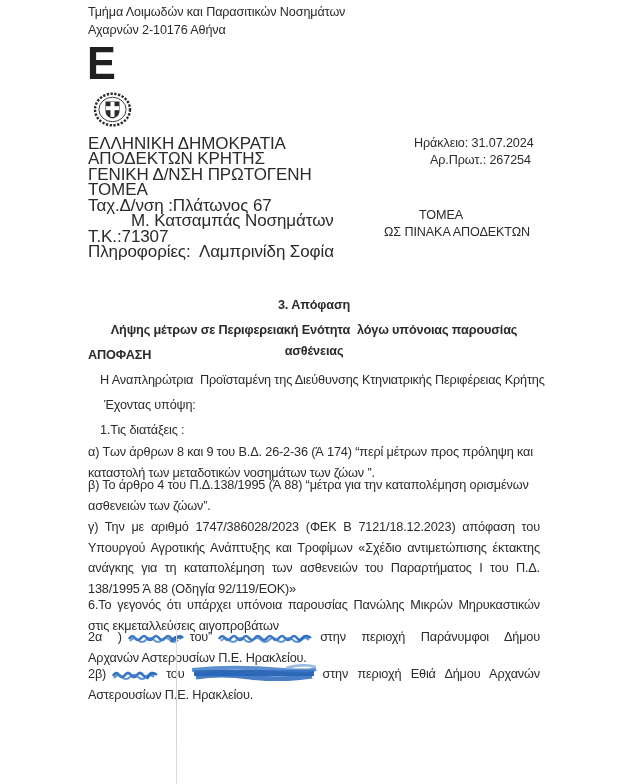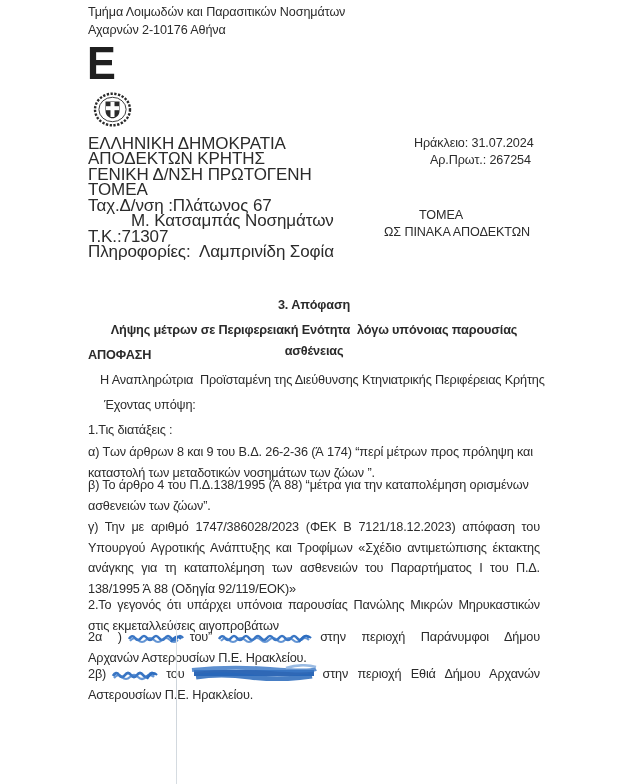--- a/index.html
+++ b/index.html
@@ -61,26 +61,26 @@
 
   <div class="abs t" style="left:419px;top:208px;">ΤΟΜΕΑ</div>
   <div class="abs t" style="left:384px;top:225px;">ΩΣ ΠΙΝΑΚΑ ΑΠΟΔΕΚΤΩΝ</div>
 
   <div class="abs par bold center" style="left:88px;top:295px;">3. Απόφαση</div>
   <div class="abs par bold center pre" style="left:88px;top:320px;">Λήψης μέτρων σε Περιφερειακή Ενότητα  λόγω υπόνοιας παρουσίας ασθένειας</div>
   <div class="abs par bold" style="left:88px;top:345px;">ΑΠΟΦΑΣΗ</div>
 
   <div class="abs par pre" style="left:100px;top:370px;">Η Αναπληρώτρια  Προϊσταμένη της Διεύθυνσης Κτηνιατρικής Περιφέρειας Κρήτης</div>
   <div class="abs par" style="left:88px;top:395px;margin-left:16px;">Έχοντας υπόψη:</div>
-  <div class="abs par" style="left:88px;top:420px;">1.Τις διατάξεις :</div>
+  <div class="abs par" style="left:100px;top:420px;">1.Τις διατάξεις :</div>
 
   <div class="abs par" style="left:88px;top:442px;">α) Των άρθρων 8 και 9 του Β.Δ. 26-2-36 (Ά 174) “περί μέτρων προς πρόληψη και καταστολή των μεταδοτικών νοσημάτων των ζώων ”.</div>
   <div class="abs par" style="left:88px;top:475px;">β) Το άρθρο 4 του Π.Δ.138/1995 (Ά 88) “μέτρα για την καταπολέμηση ορισμένων ασθενειών των ζώων”.</div>
   <div class="abs par just" style="left:88px;top:517px;">γ) Την με αριθμό 1747/386028/2023 (ΦΕΚ Β 7121/18.12.2023) απόφαση του Υπουργού Αγροτικής Ανάπτυξης και Τροφίμων «Σχέδιο αντιμετώπισης έκτακτης ανάγκης για τη καταπολέμηση των ασθενειών του Παραρτήματος Ι του Π.Δ. 138/1995 Ά 88 (Οδηγία 92/119/ΕΟΚ)»</div>
-  <div class="abs par just pre" style="left:88px;top:595px;">2.Το γεγονός ότι υπάρχει υπόνοια παρουσίας Πανώλης Μικρών Μηρυκαστικών  στις εκμεταλλεύσεις αιγοπροβάτων</div>
+  <div class="abs par just pre" style="left:88px;top:595px;">6.Το γεγονός ότι υπάρχει υπόνοια παρουσίας Πανώλης Μικρών Μηρυκαστικών  στις εκμεταλλεύσεις αιγοπροβάτων</div>
 
   <div class="abs par just" style="left:88px;top:627px;">
     <span>2α )</span><svg class="scrib" width="58" height="13" viewBox="0 0 58 13">
         <path d="M2 8 Q5 3 8 7 T14 7 T20 7 T26 7 T32 7 T38 7 T44 7 T50 7 T56 7" stroke="#2e6ec0" stroke-width="2.6" fill="none" opacity="0.95"></path>
         <path d="M3 10 Q7 5 11 9 T19 9 T27 9 T35 9 T43 9 T51 9" stroke="#3d7bc9" stroke-width="2" fill="none" opacity="0.8"></path>
         <path d="M44 11 q5 -9 10 -3" stroke="#2e6ec0" stroke-width="2.2" fill="none"></path>
       </svg><span>του”</span><svg class="scrib" width="98" height="13" viewBox="0 0 98 13">
         <path d="M2 8 Q5 3 8 7 T14 7 T20 7 T26 7 T32 7 T38 7 T44 7 T50 7 T56 7 T62 7 T68 7 T74 7 T80 7 T86 7 T92 7" stroke="#2e6ec0" stroke-width="2.6" fill="none" opacity="0.95"></path>
         <path d="M4 10 Q8 5 12 9 T20 9 T28 9 T36 9 T44 9 T52 9 T60 9 T68 9 T76 9 T84 9 T92 9" stroke="#3d7bc9" stroke-width="2" fill="none" opacity="0.8"></path>
         <path d="M82 11 q6 -10 12 -4" stroke="#2e6ec0" stroke-width="2.2" fill="none"></path>

